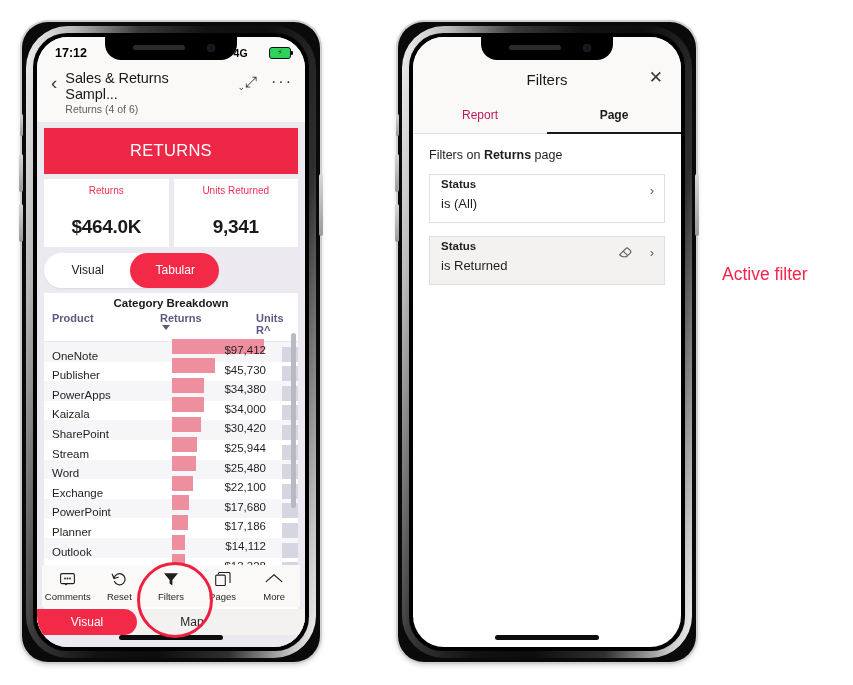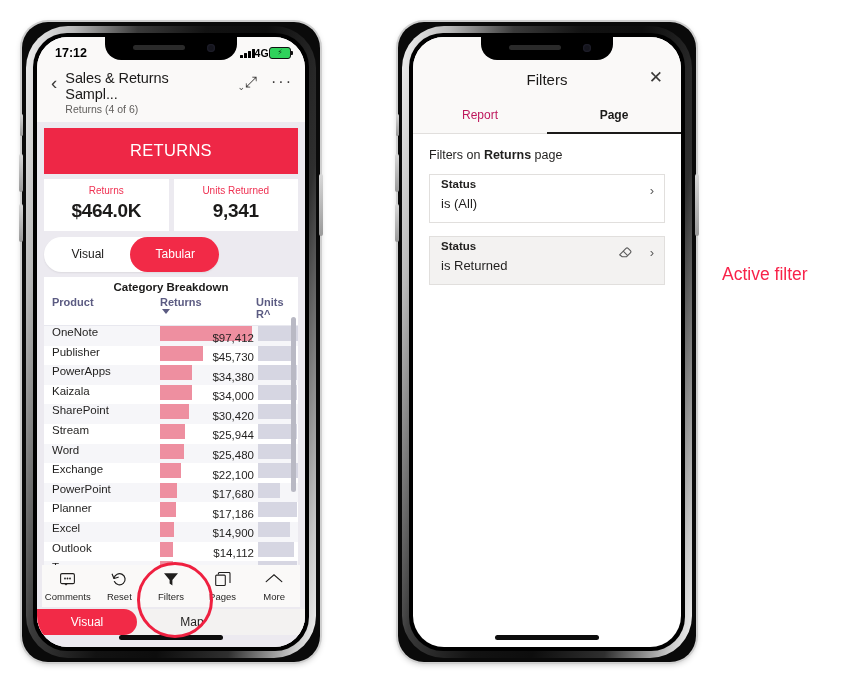--- a/index.html
+++ b/index.html
@@ -24,21 +24,21 @@
               background:#15151d;box-shadow:inset 0 0 2px #303044;}
   .homebar{position:absolute;bottom:7px;left:50%;transform:translateX(-50%);
            width:104px;height:5px;border-radius:3px;background:#0d0d0d;z-index:20;}
   
   .btn-side{position:absolute;background:linear-gradient(180deg,#d8d8d8,#9a9a9a);border-radius:2px;}
 
   
   .statusbar{height:26px;display:flex;align-items:center;justify-content:space-between;
              padding:3px 14px 0 18px;font-size:12.5px;font-weight:bold;color:#000;
              background:#faf9f8;}
-  .sb-right{display:flex;align-items:center;gap:0;}
+  .sb-right{display:flex;align-items:center;gap:21px;}
   .bars{display:flex;align-items:flex-end;gap:1.5px;height:9px;}
   .bars i{display:block;width:2.5px;background:#000;border-radius:.5px;}
   .bars i:nth-child(1){height:3px}.bars i:nth-child(2){height:5px}
   .bars i:nth-child(3){height:7px}.bars i:nth-child(4){height:9px}
   .net{font-size:10.5px;font-weight:600;letter-spacing:.2px;}
   .battery{width:20px;height:10.5px;border:1.2px solid #111;border-radius:3px;position:relative;
            background:#2fd25b;display:flex;align-items:center;justify-content:center;}
   .battery:after{content:"";position:absolute;right:-3.4px;top:3px;width:2px;height:4px;
                  background:#111;border-radius:0 1px 1px 0;}
   .bolt{font-size:8px;color:#0b3d18;line-height:1;}
@@ -55,38 +55,38 @@
   .hdr-acts .ic{font-size:15px;color:#3b3a39;}
   .dots{letter-spacing:2px;font-size:16px;color:#3b3a39;line-height:8px;}
 
   
   .canvas{background:#eceaf0;padding:6px 7px 0 7px;height:100%;}
   .banner{background:#ee2746;color:#fff;text-align:center;font-size:16.5px;
           padding:13px 0 14px;letter-spacing:.3px;}
   .kpis{display:flex;gap:5px;margin-top:5px;}
   .kpi{flex:1;background:#fff;text-align:center;padding:6px 0 9px;}
   .kpi .lbl{font-size:10px;color:#ef3152;}
-  .kpi .val{font-size:19px;font-weight:bold;color:#1b1a19;margin-top:4px;letter-spacing:-.3px;}
+  .kpi .val{font-size:19px;font-weight:bold;color:#1b1a19;margin-top:20px;letter-spacing:-.3px;}
   .toggle{margin-top:6px;display:flex;background:#fff;border-radius:22px;width:175px;height:35px;
           align-items:center;position:relative;box-shadow:0 1px 2px rgba(0,0,0,.07);}
   .toggle .seg{flex:1;text-align:center;font-size:12px;color:#1b1a19;line-height:35px;z-index:2;}
   .toggle .seg.on{color:#fff;}
   .toggle .pill{position:absolute;right:0;top:0;width:89px;height:35px;border-radius:22px;background:#f22a47;}
 
   .tablecard{background:#fff;margin-top:5px;height:323px;position:relative;overflow:hidden;}
   .tbl-title{text-align:center;font-size:11.5px;font-weight:bold;color:#1b1a19;padding:4px 0 3px;}
   .tbl-head{display:flex;font-size:11px;font-weight:bold;color:#5b5b82;
             padding:0 8px 5px 8px;border-bottom:1px solid #e8e8ef;}
   .th-prod{width:108px;}
   .th-ret{width:96px;position:relative;}
   .th-ret .sortarrow{position:absolute;left:2px;top:13px;width:0;height:0;
       border-left:4px solid transparent;border-right:4px solid transparent;border-top:5px solid #5b5b82;}
   .th-units{flex:1;}
   .rows{font-size:11.5px;color:#201f1e;}
-  .row{display:flex;align-items:flex-start;height:19.6px;padding:0 8px;}
+  .row{display:flex;align-items:flex-end;height:19.6px;padding:0 8px;gap:12px;}
   .row:nth-child(odd){background:#f6f6f9;}
   .row .prod{width:108px;}
   .row .retwrap{width:96px;position:relative;height:23px;display:flex;align-items:center;}
   .row .bar{position:absolute;left:0;top:0;height:15px;background:#ee8fa0;}
   .row .retval{position:absolute;right:2px;font-size:11.5px;color:#201f1e;}
   .row .unitswrap{flex:1;position:relative;height:15px;}
   .row .ubar{position:absolute;left:2px;top:0;height:15px;background:#d6d6e2;}
   .scrollbar{position:absolute;right:2px;top:40px;width:5px;height:175px;border-radius:3px;background:#b9b9c4;}
 
   
@@ -295,30 +295,20 @@
                   <div class="prod">Planner</div>
                   <div class="retwrap">
                     <div class="bar" style="width: 16.2312px; background: rgb(238, 143, 160);"></div>
                     <div class="retval">$17,186</div>
                   </div>
                   <div class="unitswrap">
                     <div class="ubar" style="width: 38.5714px; background: rgb(214, 214, 226);"></div>
                   </div>
                 </div>
                 <div class="row">
-                  <div class="prod">Excel</div>
-                  <div class="retwrap">
-                    <div class="bar" style="width: 14.0722px; background: rgb(238, 143, 160);"></div>
-                    <div class="retval">$14,900</div>
-                  </div>
-                  <div class="unitswrap">
-                    <div class="ubar" style="width: 31.8367px; background: rgb(214, 214, 226);"></div>
-                  </div>
-                </div>
-                <div class="row">
                   <div class="prod">Outlook</div>
                   <div class="retwrap">
                     <div class="bar" style="width: 13.328px; background: rgb(238, 143, 160);"></div>
                     <div class="retval">$14,112</div>
                   </div>
                   <div class="unitswrap">
                     <div class="ubar" style="width: 35.5102px; background: rgb(214, 214, 226);"></div>
                   </div>
                 </div>
                 <div class="row">

